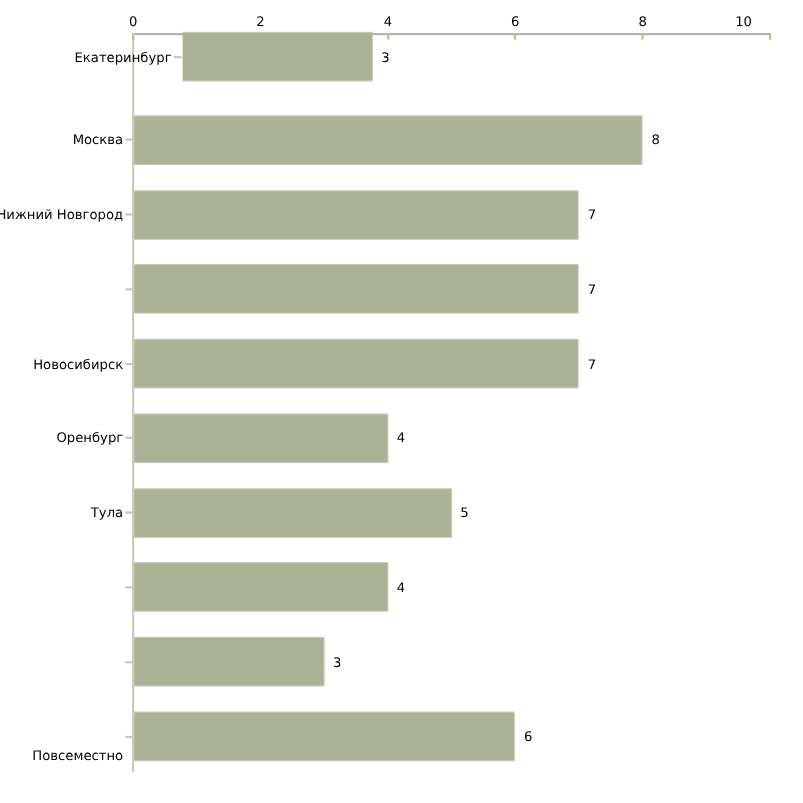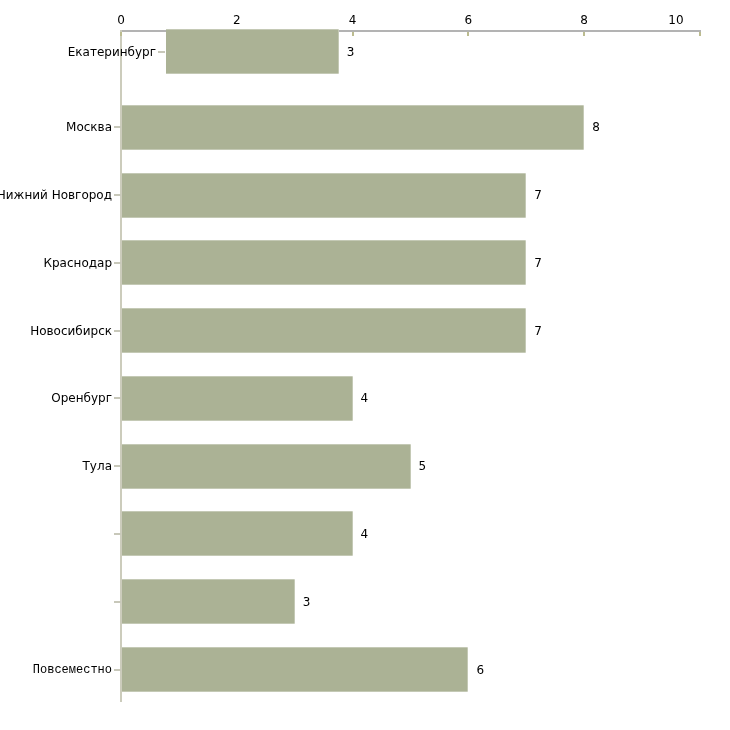--- a/index.html
+++ b/index.html
@@ -102,21 +102,20 @@
     <div class="bar" style="left: 122px; top: 5px; width: 462.2px; height: 45px; background: rgb(171, 178, 149);"></div>
     <div class="value-label" style="left: 592.2px; top: 5px; height: 45px;">8</div>
   </div>
       <div class="row" style="top: 167.56px; height: 67.78px;">
     <div class="cat-label" style="top: 5px; height: 45px; width: 112px;">Нижний Новгород</div>
     <div class="y-tick-mark" style="left: 114px; top: 26.5px; width: 7px; background: rgb(200, 200, 186);"></div>
     <div class="bar" style="left: 122px; top: 5px; width: 404.3px; height: 45px; background: rgb(171, 178, 149);"></div>
     <div class="value-label" style="left: 534.3px; top: 5px; height: 45px;">7</div>
   </div>
       <div class="row" style="top: 235.34px; height: 67.78px;">
-    <div class="cat-label" style="top: 5px; height: 45px; width: 112px;">Краснодар</div>
     <div class="y-tick-mark" style="left: 114px; top: 26.5px; width: 7px; background: rgb(200, 200, 186);"></div>
     <div class="bar" style="left: 122px; top: 5px; width: 404.3px; height: 45px; background: rgb(171, 178, 149);"></div>
     <div class="value-label" style="left: 534.3px; top: 5px; height: 45px;">7</div>
   </div>
       <div class="row" style="top: 303.12px; height: 67.78px;">
     <div class="cat-label" style="top: 5px; height: 45px; width: 112px;">Новосибирск</div>
     <div class="y-tick-mark" style="left: 114px; top: 26.5px; width: 7px; background: rgb(200, 200, 186);"></div>
     <div class="bar" style="left: 122px; top: 5px; width: 404.3px; height: 45px; background: rgb(171, 178, 149);"></div>
     <div class="value-label" style="left: 534.3px; top: 5px; height: 45px;">7</div>
   </div>
@@ -136,19 +135,19 @@
     <div class="y-tick-mark" style="left: 114px; top: 26.5px; width: 7px; background: rgb(200, 200, 186);"></div>
     <div class="bar" style="left: 122px; top: 5px; width: 230.6px; height: 45px; background: rgb(171, 178, 149);"></div>
     <div class="value-label" style="left: 360.6px; top: 5px; height: 45px;">4</div>
   </div>
       <div class="row" style="top: 574.24px; height: 67.78px;">
     <div class="y-tick-mark" style="left: 114px; top: 26.5px; width: 7px; background: rgb(200, 200, 186);"></div>
     <div class="bar" style="left: 122px; top: 5px; width: 172.7px; height: 45px; background: rgb(171, 178, 149);"></div>
     <div class="value-label" style="left: 302.7px; top: 5px; height: 45px;">3</div>
   </div>
       <div class="row" style="top: 642.02px; height: 67.78px;">
-    <div class="cat-label" style="top: 5px; height: 45px; width: 112px; font-family: Liberation Mono, monospace;">Повсеместно</div>
+    <div class="cat-label" style="top: 22px; height: 45px; width: 112px;">Повсеместно</div>
     <div class="y-tick-mark" style="left: 114px; top: 26.5px; width: 7px; background: rgb(200, 200, 186);"></div>
     <div class="bar" style="left: 122px; top: 5px; width: 346.4px; height: 45px; background: rgb(171, 178, 149);"></div>
     <div class="value-label" style="left: 476.4px; top: 5px; height: 45px;">6</div>
   </div>
     </div>
 </div>
 
 </body></html>

